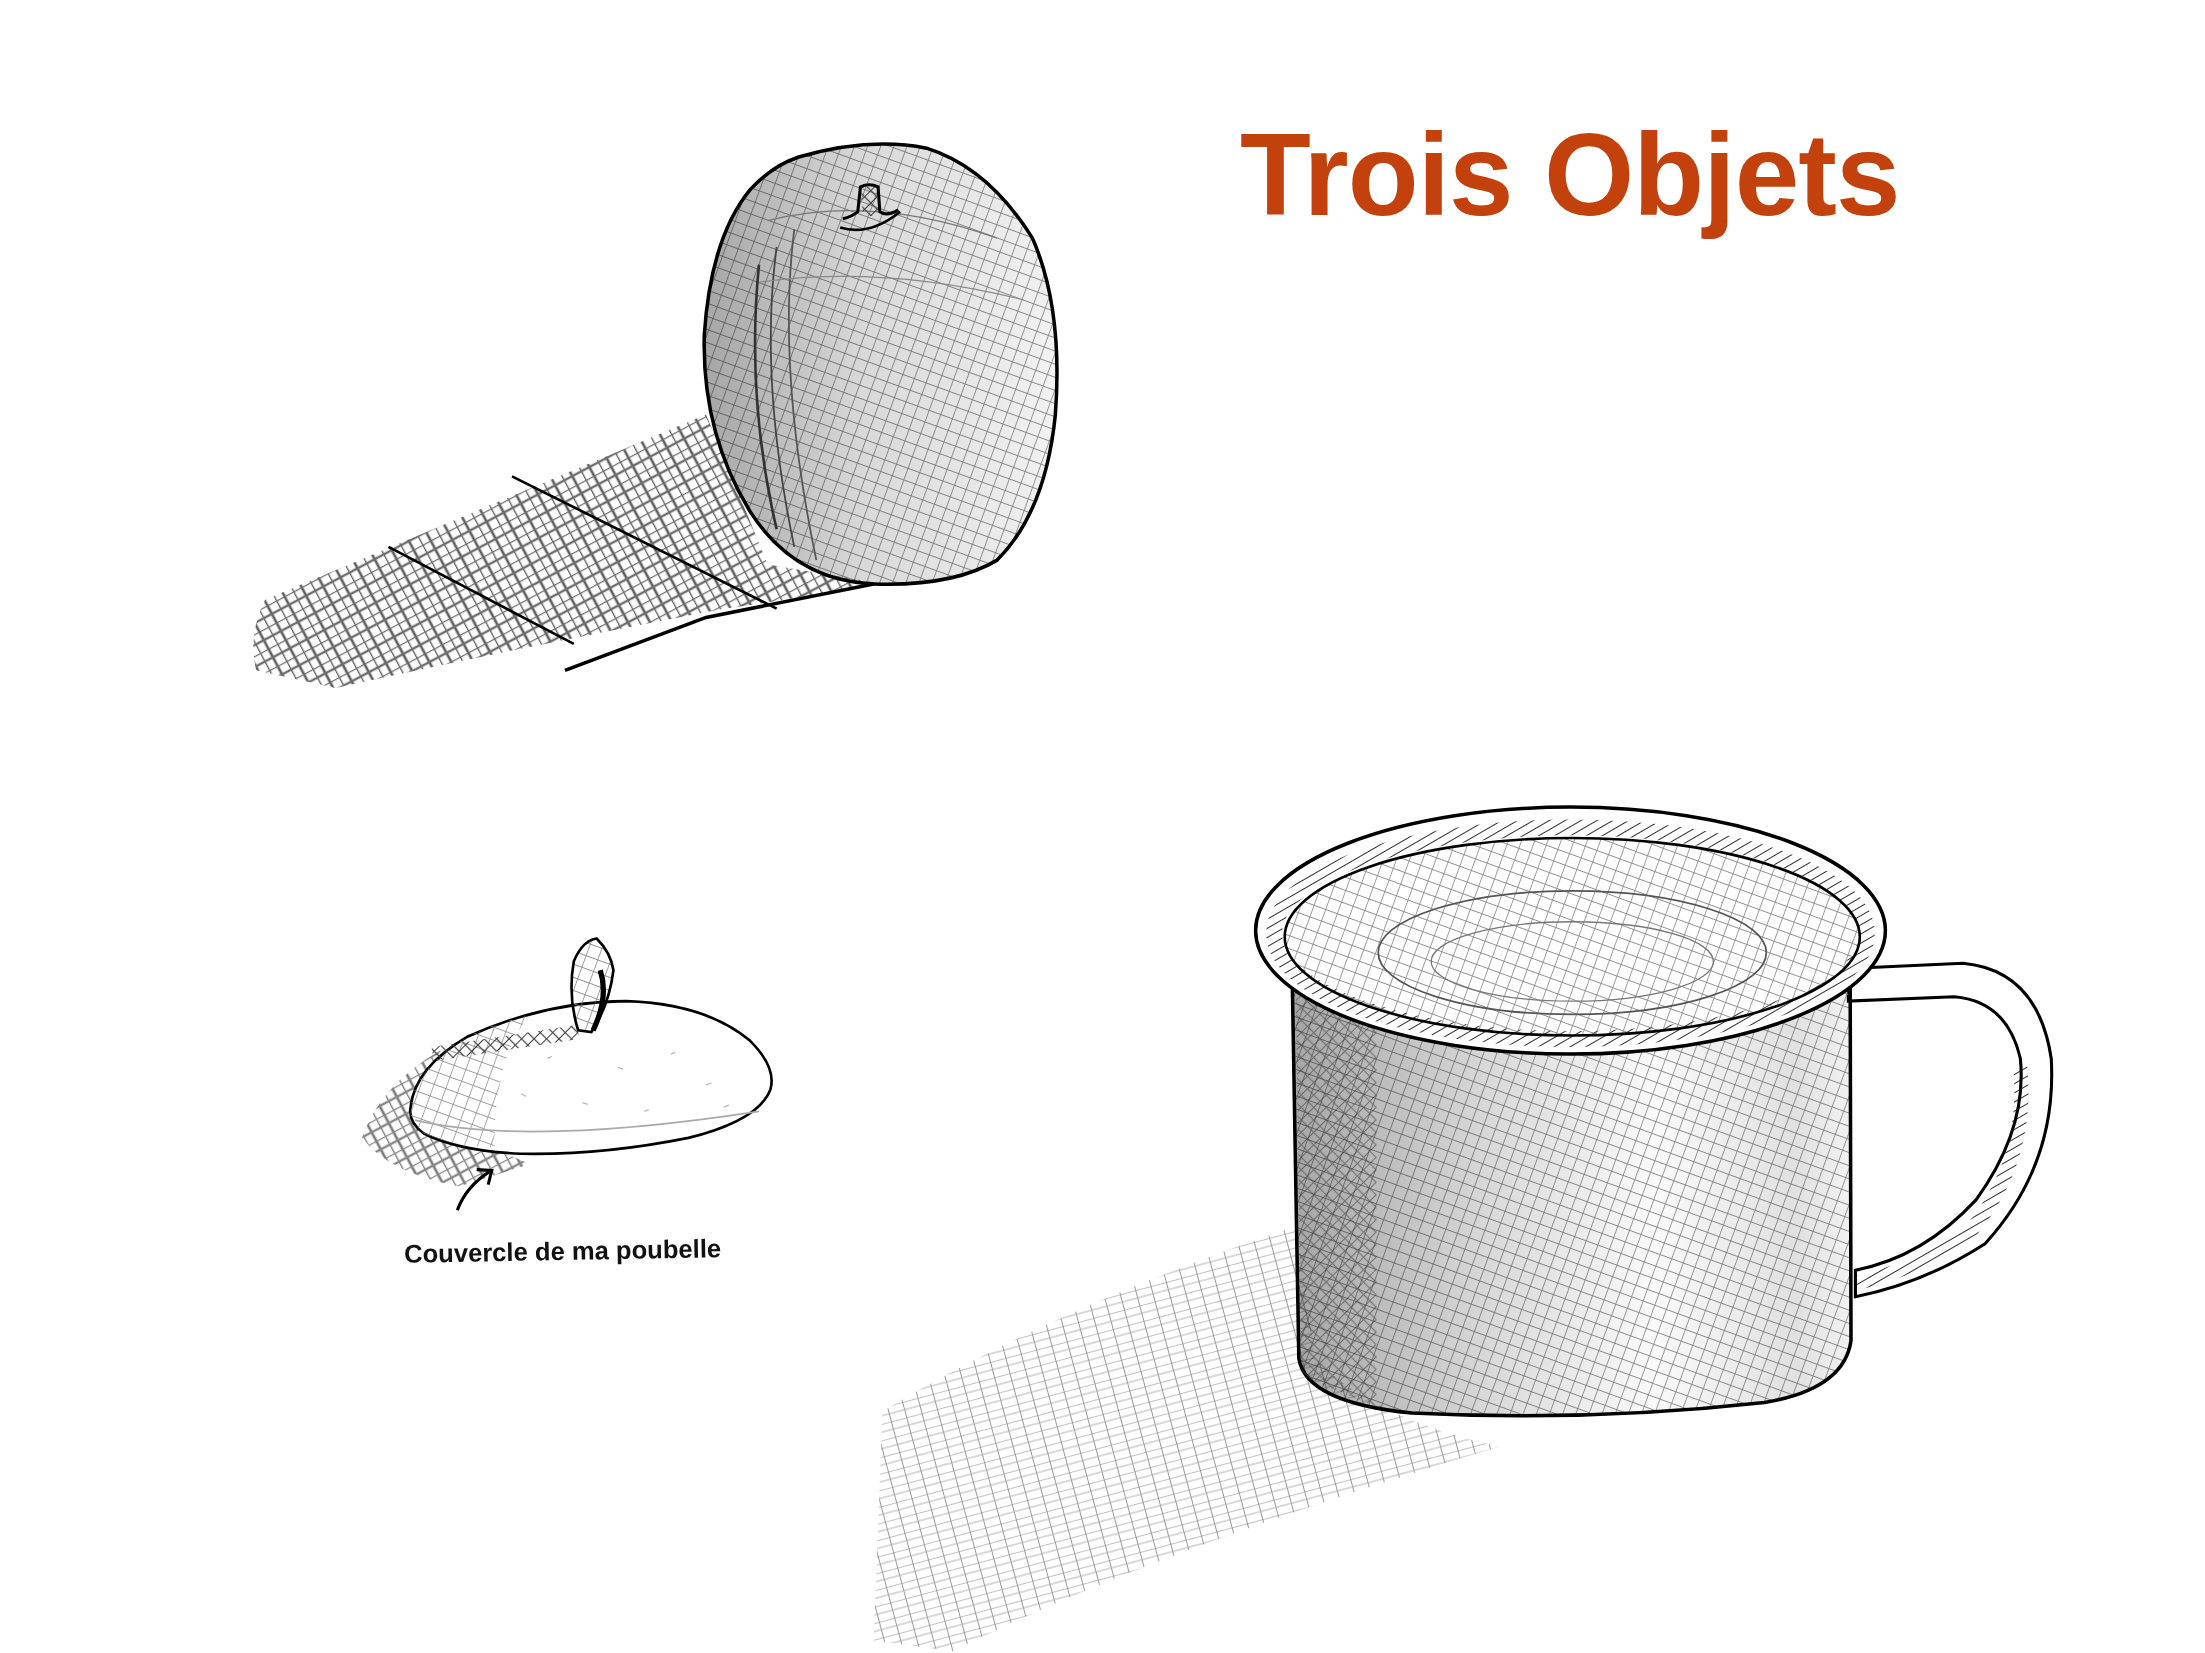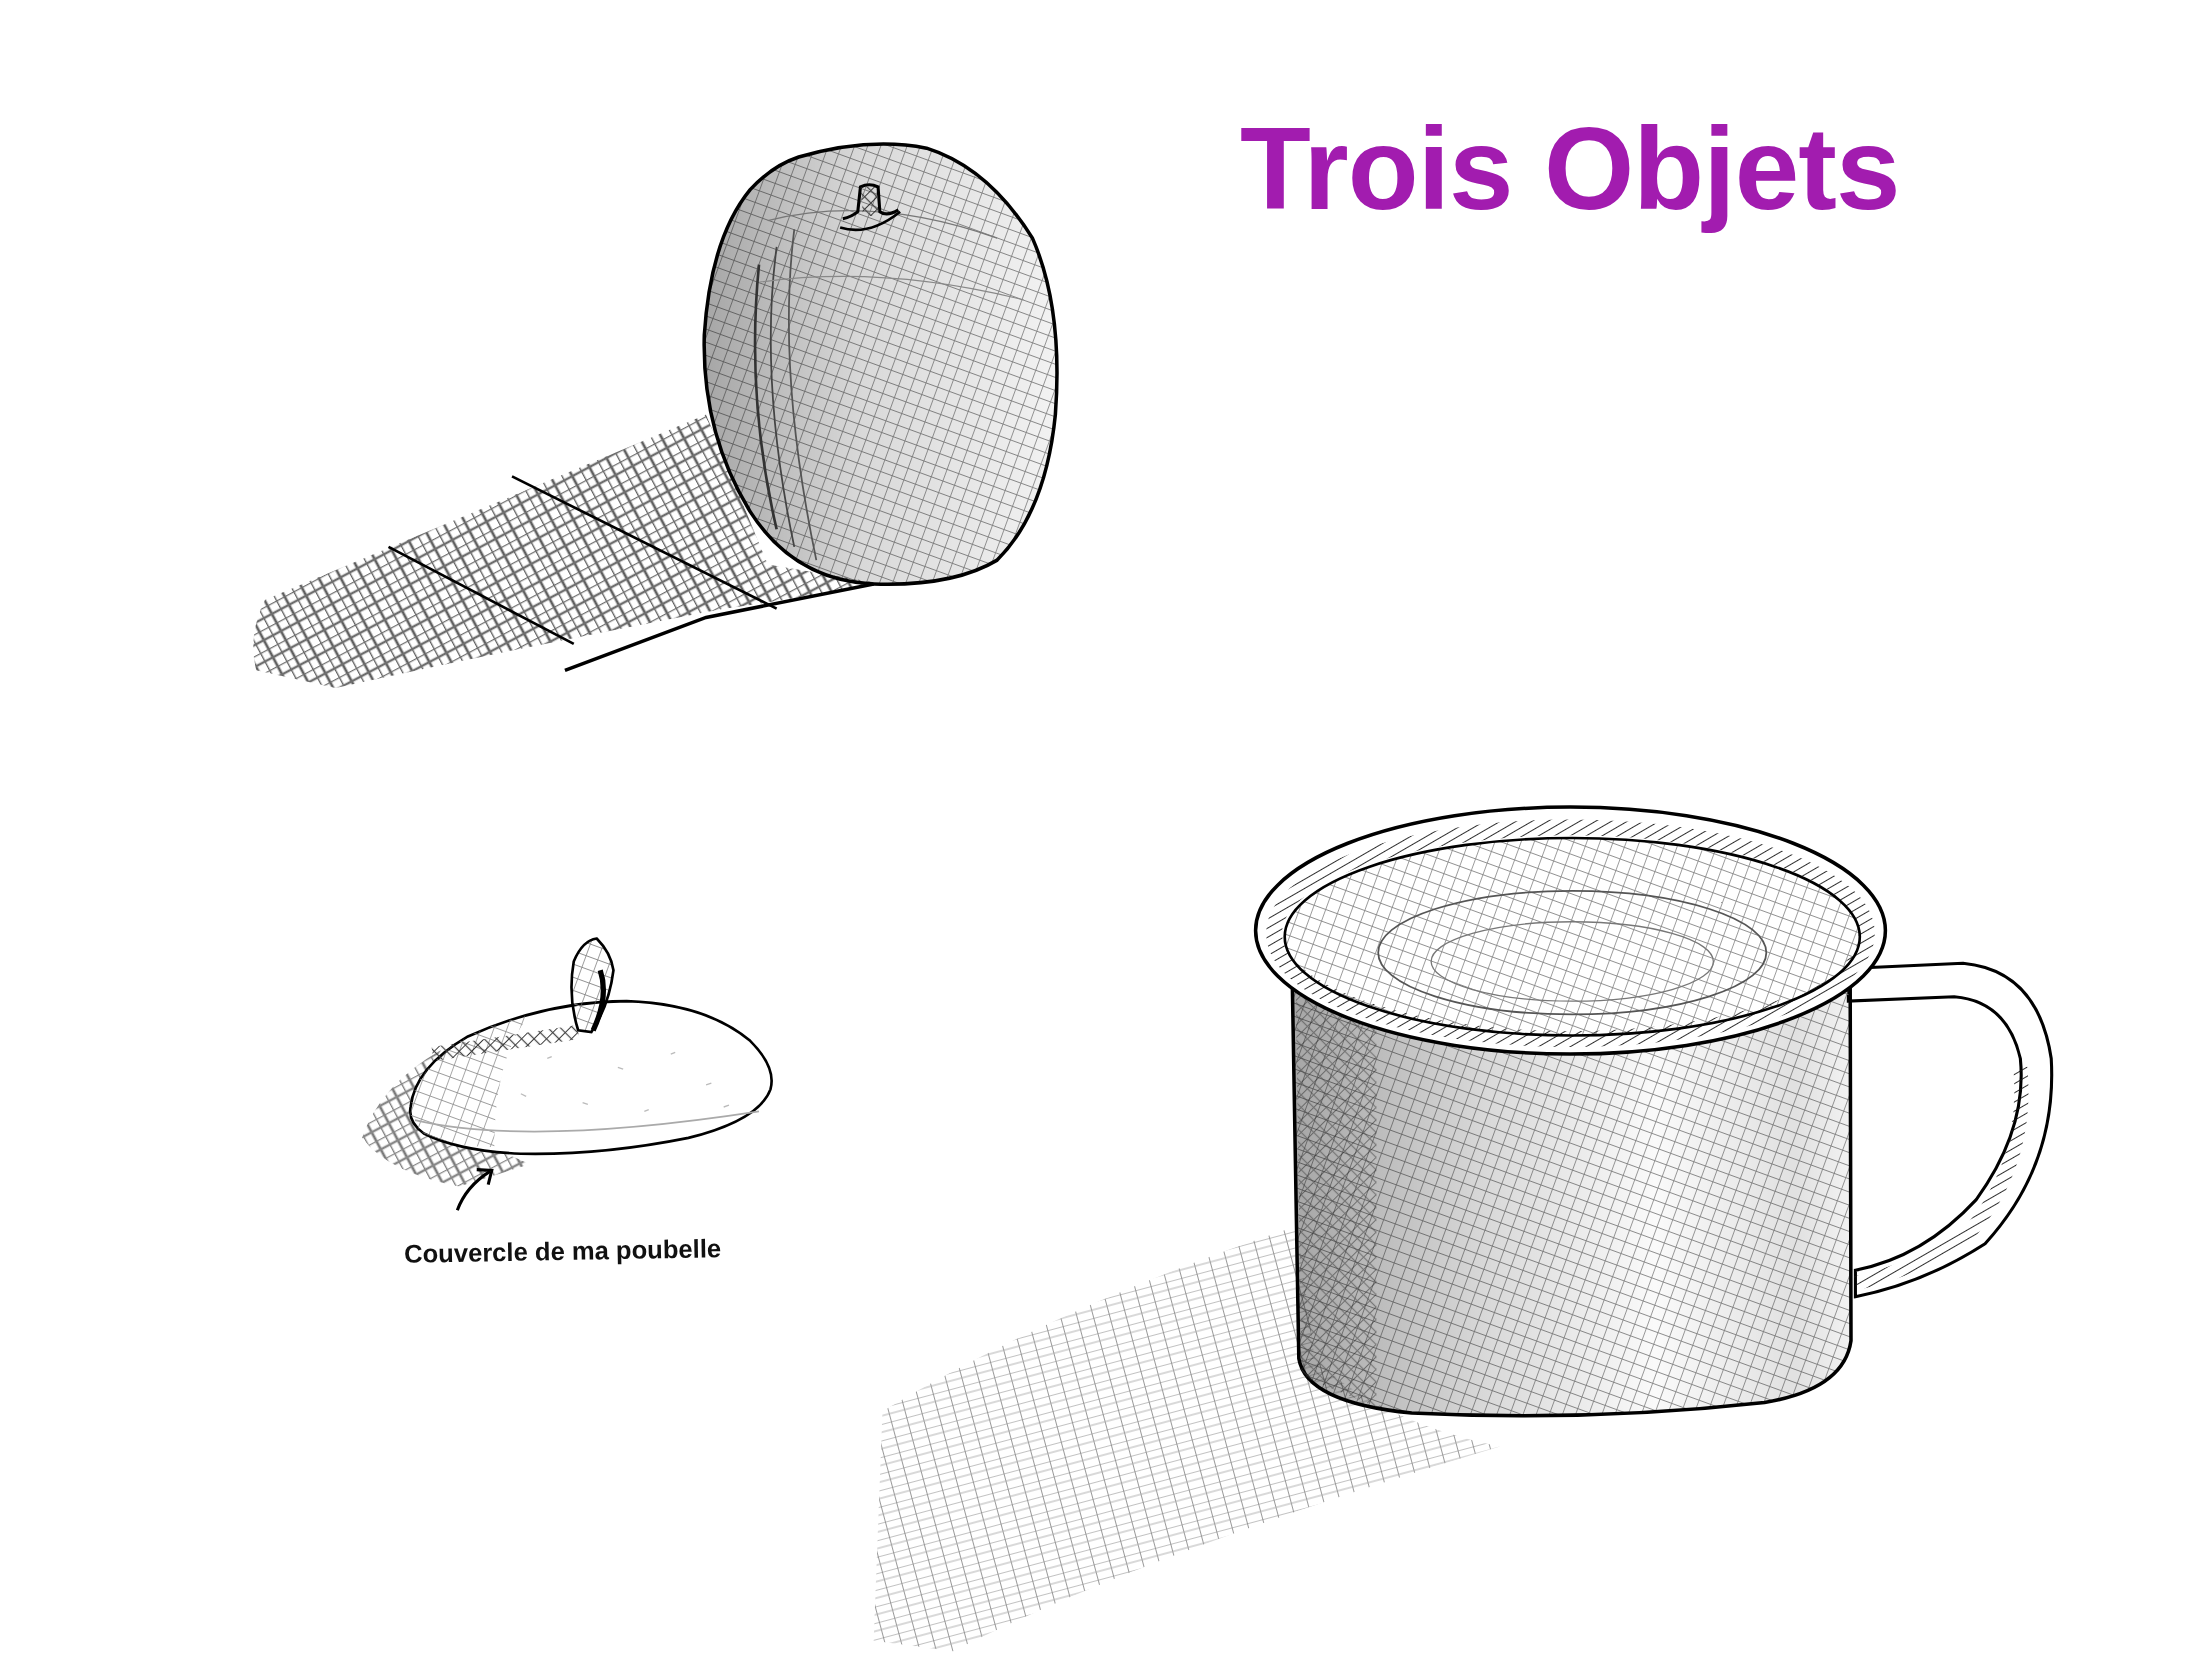--- a/index.html
+++ b/index.html
@@ -1,18 +1,18 @@
 <!DOCTYPE html>
 <html style="font-size:14px"><head>
 <meta charset="utf-8">
 <style>
   html, body { margin:0; padding:0; background:#ffffff; }
   body { width:2206px; height:1653px; position:relative; overflow:hidden; font-family:"Liberation Sans", sans-serif; }
   .abs { position:absolute; }
-  .title { left:1240px; top:106px; font-size:116px; font-weight:700; color:#a21caf; letter-spacing:-0.9px; line-height:1.1; white-space:nowrap; }
+  .title { left:1240px; top:112px; font-size:116px; font-weight:700; color:#c2410c; letter-spacing:-0.9px; line-height:1.1; white-space:nowrap; }
   .caption { left:404px; top:1237px; font-size:25.6px; font-weight:700; color:#111; white-space:nowrap; transform:rotate(-1deg); }
   svg.art { position:absolute; left:0; top:0; width:2206px; height:1653px; }
 </style>
 </head>
 <body>
 
 <div class="abs title">Trois Objets</div>
 
 <svg class="art" viewBox="0 0 2500 1874" xmlns="http://www.w3.org/2000/svg">
   <defs>

